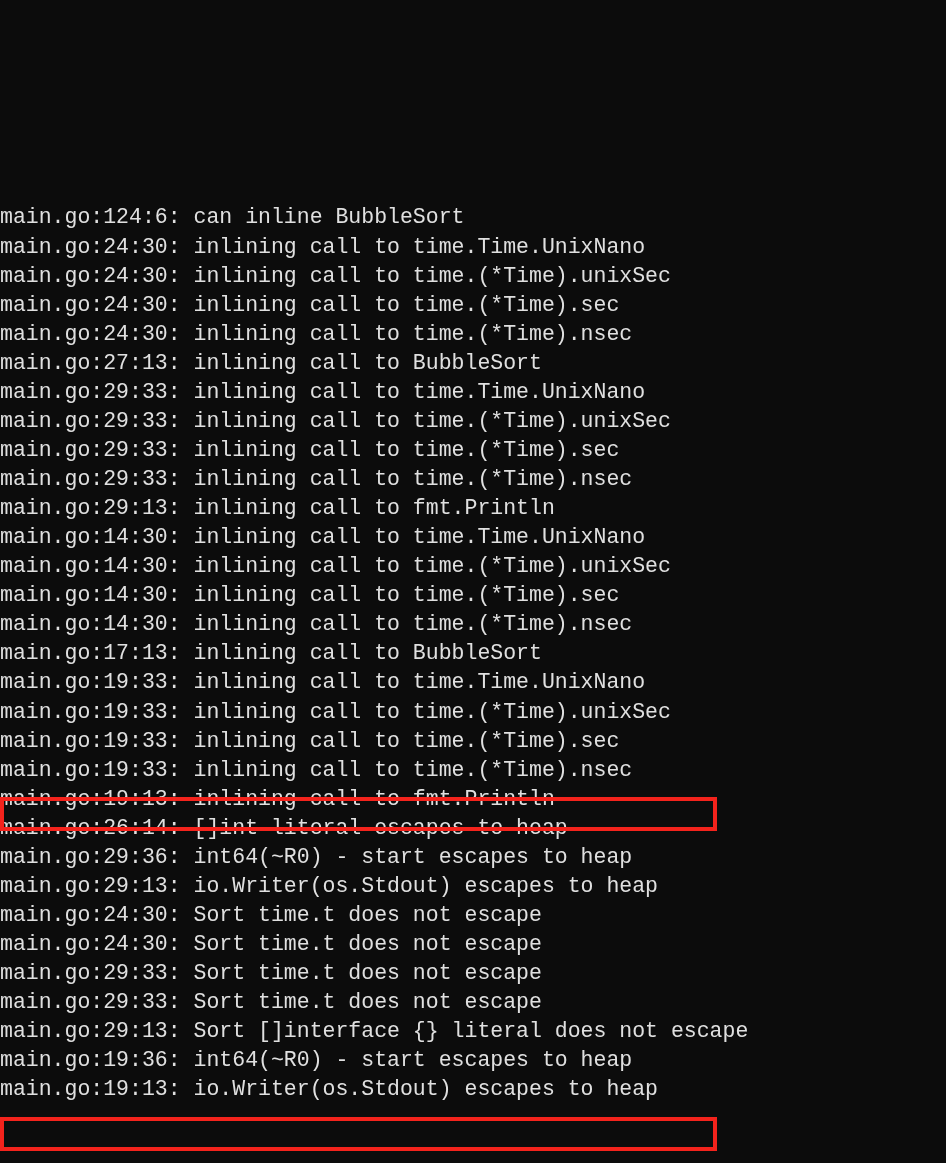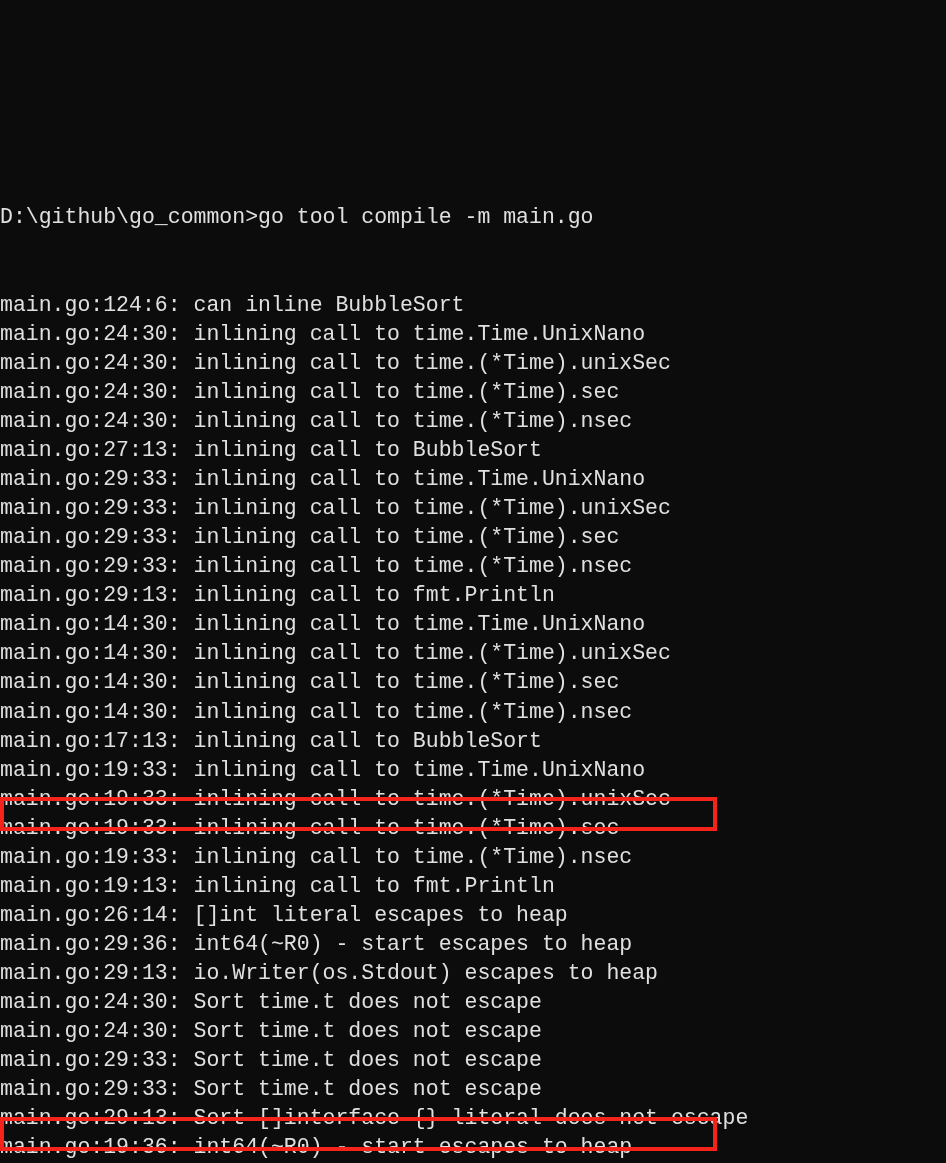--- a/index.html
+++ b/index.html
@@ -29,19 +29,18 @@
     pointer-events: none;
     box-sizing: border-box;
   }
 </style>
 </head>
 <body>
 
 
 
 <div class="terminal">
-  <span class="line"><span>D:\github\go_common&gt;</span><span>go tool compile -m main.go</span></span>
   <div id="lines-container"><span class="line">main.go:124:6: can inline BubbleSort</span><span class="line">main.go:24:30: inlining call to time.Time.UnixNano</span><span class="line">main.go:24:30: inlining call to time.(*Time).unixSec</span><span class="line">main.go:24:30: inlining call to time.(*Time).sec</span><span class="line">main.go:24:30: inlining call to time.(*Time).nsec</span><span class="line">main.go:27:13: inlining call to BubbleSort</span><span class="line">main.go:29:33: inlining call to time.Time.UnixNano</span><span class="line">main.go:29:33: inlining call to time.(*Time).unixSec</span><span class="line">main.go:29:33: inlining call to time.(*Time).sec</span><span class="line">main.go:29:33: inlining call to time.(*Time).nsec</span><span class="line">main.go:29:13: inlining call to fmt.Println</span><span class="line">main.go:14:30: inlining call to time.Time.UnixNano</span><span class="line">main.go:14:30: inlining call to time.(*Time).unixSec</span><span class="line">main.go:14:30: inlining call to time.(*Time).sec</span><span class="line">main.go:14:30: inlining call to time.(*Time).nsec</span><span class="line">main.go:17:13: inlining call to BubbleSort</span><span class="line">main.go:19:33: inlining call to time.Time.UnixNano</span><span class="line">main.go:19:33: inlining call to time.(*Time).unixSec</span><span class="line">main.go:19:33: inlining call to time.(*Time).sec</span><span class="line">main.go:19:33: inlining call to time.(*Time).nsec</span><span class="line">main.go:19:13: inlining call to fmt.Println</span><span class="line">main.go:26:14: []int literal escapes to heap</span><span class="line">main.go:29:36: int64(~R0) - start escapes to heap</span><span class="line">main.go:29:13: io.Writer(os.Stdout) escapes to heap</span><span class="line">main.go:24:30: Sort time.t does not escape</span><span class="line">main.go:24:30: Sort time.t does not escape</span><span class="line">main.go:29:33: Sort time.t does not escape</span><span class="line">main.go:29:33: Sort time.t does not escape</span><span class="line">main.go:29:13: Sort []interface {} literal does not escape</span><span class="line">main.go:19:36: int64(~R0) - start escapes to heap</span><span class="line">main.go:19:13: io.Writer(os.Stdout) escapes to heap</span></div>
   <div id="highlights-container"><div class="highlight-box" style="top: 652px; left: 0px; width: 717px; height: 34px;"></div><div class="highlight-box" style="top: 972px; left: 0px; width: 717px; height: 34px;"></div></div>
 </div>
 
 
 
 
 </body></html>

